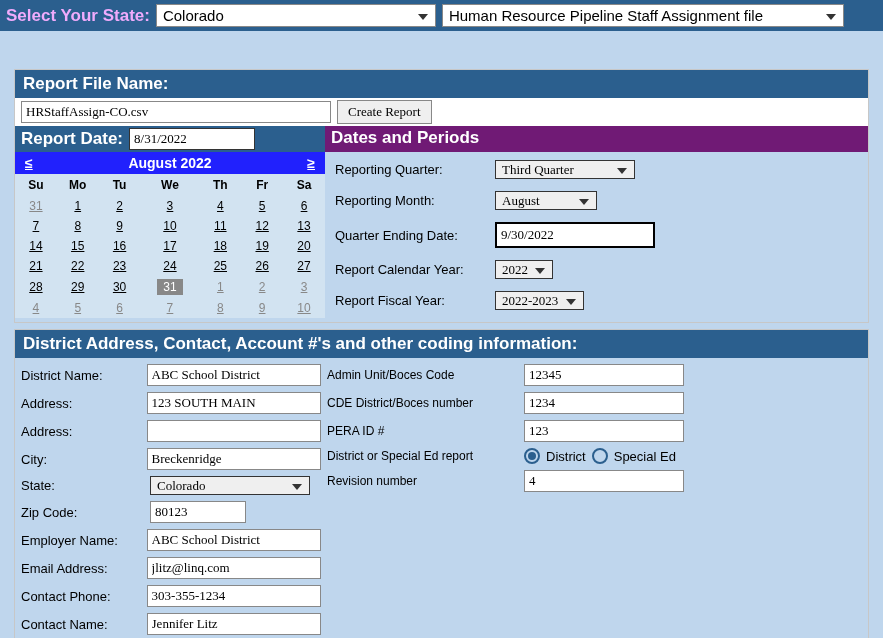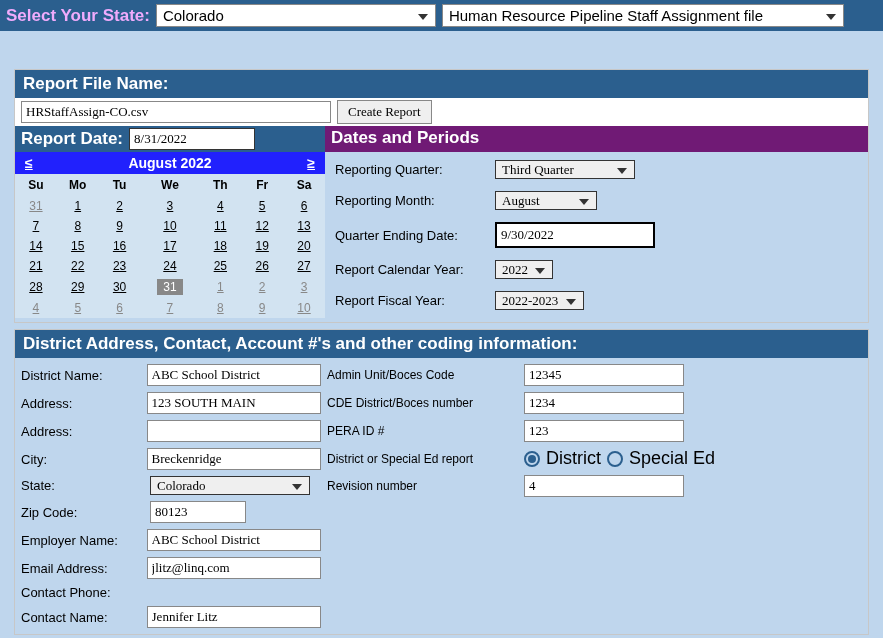--- a/index.html
+++ b/index.html
@@ -243,21 +243,21 @@
       align-items: center;
       justify-content: center;
     }
     .radio-circle.checked::after {
       content: "";
       width: 8px;
       height: 8px;
       background: #2b5f8e;
       border-radius: 50%;
     }
-    .radio-label { font-size: 18px; }
+    .radio-label { font-size: 13px; }
   </style>
 </head>
 <body>
 
 <div class="top-bar">
   <span class="top-bar-label">Select Your State:</span>
   <span class="select-wrap">
     <select class="top-select state-select">
       <option>Colorado</option>
     </select>
@@ -420,20 +420,21 @@
         <div class="field-row">
           <span class="field-label">Employer Name:</span>
           <input class="text-input" value="ABC School District" style="">
         </div>
         <div class="field-row">
           <span class="field-label">Email Address:</span>
           <input class="text-input" value="jlitz@linq.com" style="">
         </div>
         <div class="field-row">
           <span class="field-label">Contact Phone:</span>
+          <input class="text-input" value="303-355-1234" style="">
         </div>
         <div class="field-row" style="margin-bottom:0">
           <span class="field-label">Contact Name:</span>
           <input class="text-input" value="Jennifer Litz" style="">
         </div>
       </div>
       <div class="district-right">
         <div class="field-row">
           <span class="field-label-right">Admin Unit/Boces Code</span>
           <input class="text-input-right" value="12345" style="">

